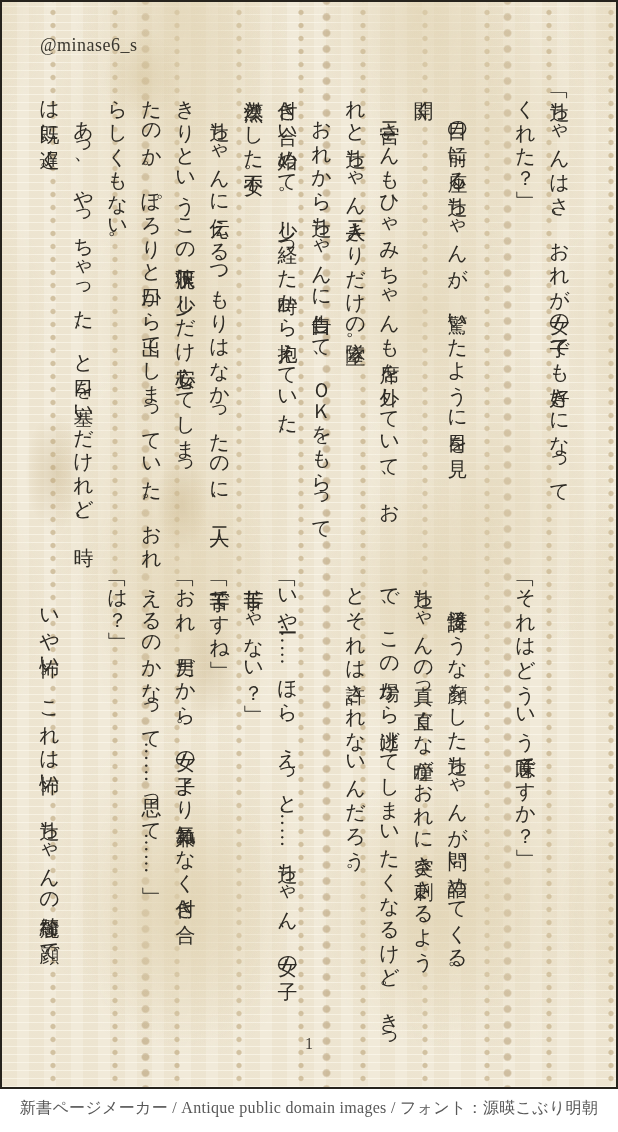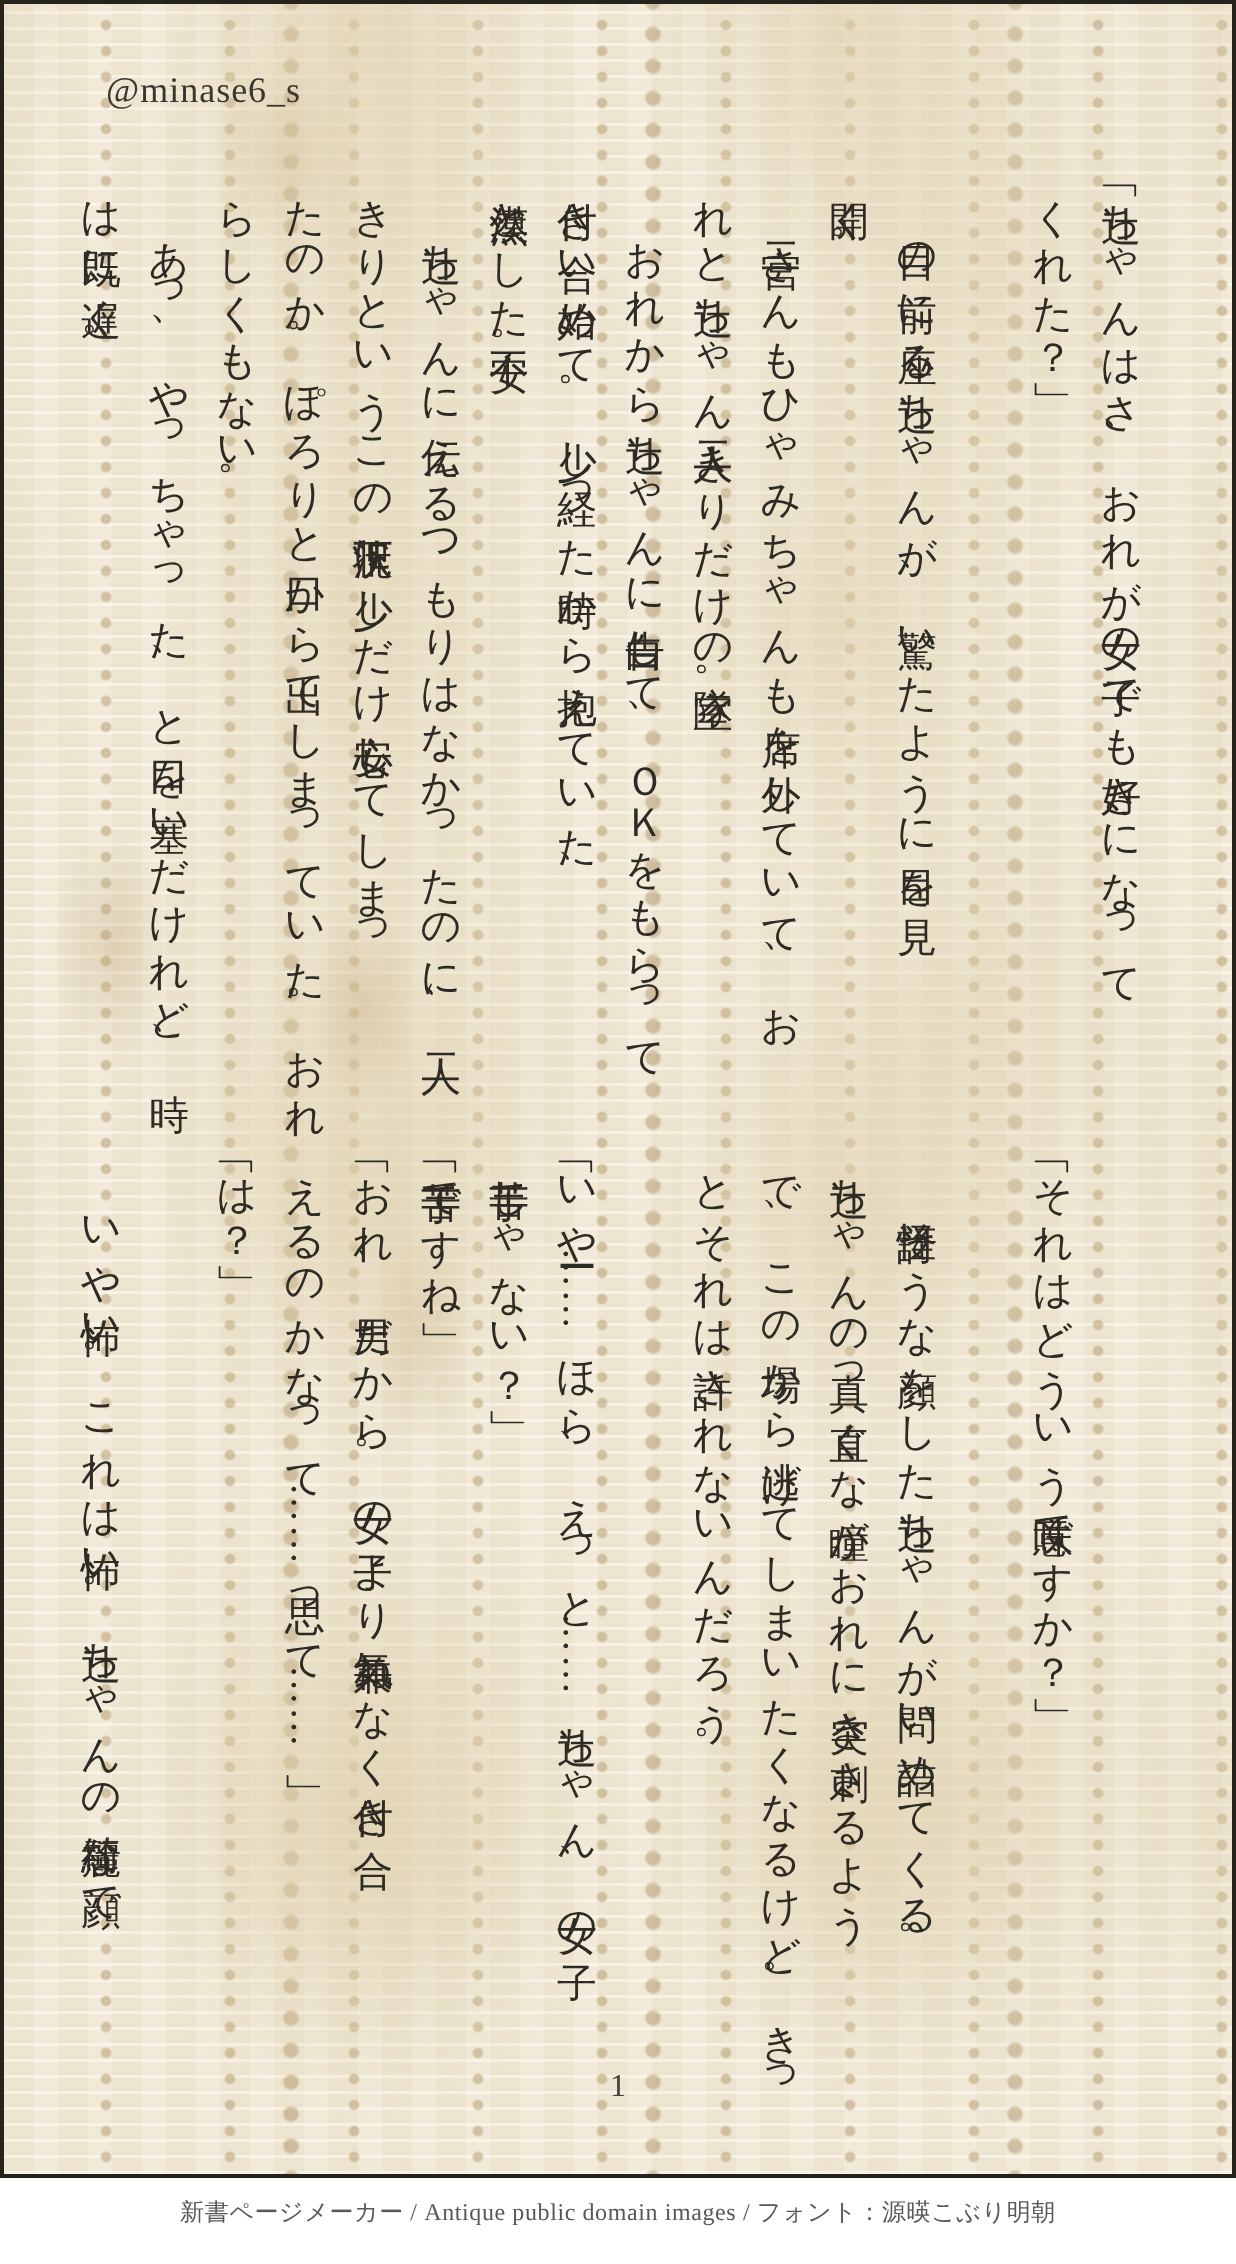--- a/index.html
+++ b/index.html
@@ -71,21 +71,21 @@
       repeat,
       repeat,
       repeat,
       repeat,
       repeat;
   }
 
   
   .credit {
     position: absolute;
-    left: 51px;
+    left: 38px;
     top: 33px;
     font-size: 18px;
     letter-spacing: 0.5px;
     color: #3a372f;
   }
 
   
   .text-area {
     position: absolute;
     right: 39px;
@@ -116,21 +116,21 @@
     color: #45413a;
   }
 
   
   .caption {
     position: absolute;
     left: 0;
     right: 0;
     top: 1098px;
     text-align: center;
-    font-size: 12px;
+    font-size: 16px;
     letter-spacing: 0.3px;
     color: #585858;
   }
 </style>
 </head>
 <body>
 
 <div class="paper">
   <div class="credit">@minase6_s</div>
 

